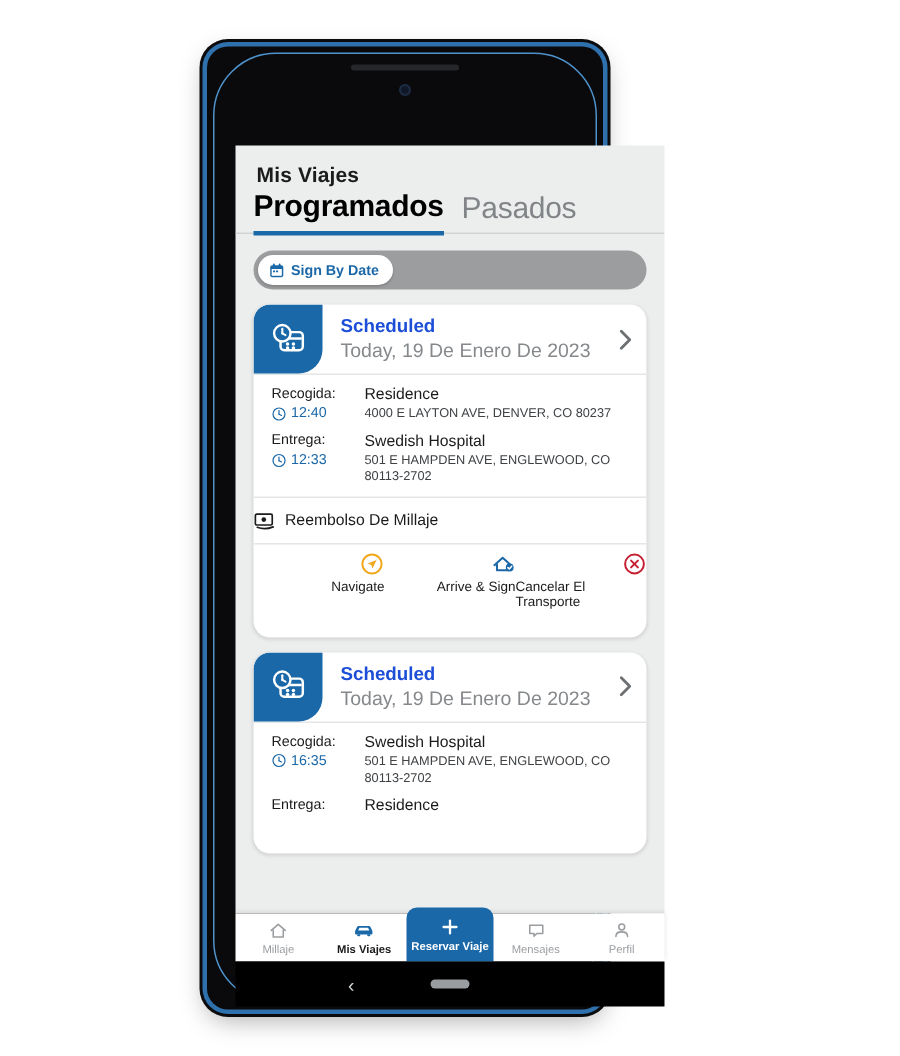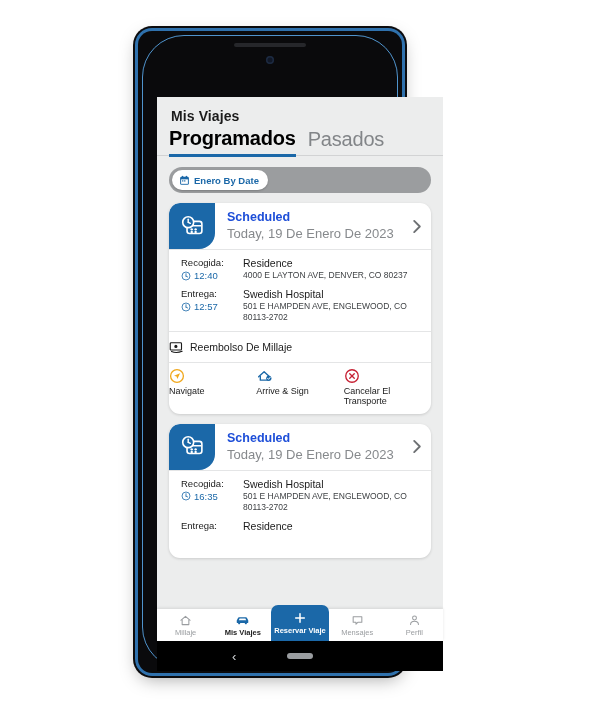--- a/index.html
+++ b/index.html
@@ -83,22 +83,22 @@
   .place{font-size:10.5px;color:#1b1b1b;}
   .addr{font-size:8.5px;color:#3f4245;line-height:1.32;margin-top:1px;}
 
   .mileage{
     display:flex;align-items:center;gap:6px;
     padding:9px 0 8px;margin-top:7px;border-top:1px solid #e4e5e6;
   }
   .mileage span{font-size:10.5px;color:#1b1b1b;}
 
   .actions{display:flex;border-top:1px solid #e4e5e6;}
-  .action{flex:1;display:flex;flex-direction:column;align-items:flex-start;
-          gap:2px;padding:5px 0 8px;}
+  .action{flex:1;display:flex;flex-direction:column;align-items:flex-end;
+          gap:2px;padding:5px 0 19px;}
   .action span{font-size:9px;color:#1b1b1b;}
 
   
   #bottomnav{
     position:absolute;left:19px;top:578px;width:286px;height:32px;
     background:#ffffff;display:flex;align-items:stretch;
     box-shadow:0 -1px 3px rgba(0,0,0,.10);
   }
   .nav{flex:1;display:flex;flex-direction:column;align-items:center;justify-content:center;gap:1px;}
   .nav span{font-size:7.5px;color:#9a9da0;}
@@ -137,21 +137,21 @@
     <div class="sort-track">
       <div class="sort-chip">
         <svg width="11" height="11" viewBox="0 0 24 24">
           <rect x="2.5" y="4" width="19" height="17.5" rx="3" fill="#1b68a8"></rect>
           <rect x="4.6" y="9.5" width="14.8" height="9.8" fill="#ffffff"></rect>
           <rect x="6.5" y="1.6" width="2.6" height="4.6" rx="1.3" fill="#1b68a8"></rect>
           <rect x="14.9" y="1.6" width="2.6" height="4.6" rx="1.3" fill="#1b68a8"></rect>
           <rect x="6.6" y="11.6" width="3" height="2.6" fill="#1b68a8"></rect>
           <rect x="11" y="11.6" width="3" height="2.6" fill="#1b68a8"></rect>
         </svg>
-        <span>Enero By Date</span>
+        <span>Sign By Date</span>
       </div>
     </div>
 
     <div class="cards">
 
       <div class="card">
         <div class="card-head">
           <div class="badge">
             <svg width="25" height="25" viewBox="0 0 32 32">
               <rect x="9" y="9.5" width="19" height="15.5" rx="3.2" fill="none" stroke="#fff" stroke-width="2.1"></rect>
@@ -196,21 +196,21 @@
 
         <div class="leg">
           <div class="leg-left">
             <div class="leg-label">Entrega:</div>
             <div class="leg-time">
               <svg width="10" height="10" viewBox="0 0 20 20">
                 <circle cx="10" cy="10" r="8" fill="none" stroke="#1b68a8" stroke-width="1.6"></circle>
                 <line x1="10" y1="5.4" x2="10" y2="10.4" stroke="#1b68a8" stroke-width="1.6" stroke-linecap="round"></line>
                 <line x1="10" y1="10.4" x2="13.4" y2="12" stroke="#1b68a8" stroke-width="1.6" stroke-linecap="round"></line>
               </svg>
-              <span>12:57</span>
+              <span>12:33</span>
             </div>
           </div>
           <div class="leg-right">
             <div class="place">Swedish Hospital</div>
             <div class="addr">501 E HAMPDEN AVE, ENGLEWOOD, CO 80113-2702</div>
           </div>
         </div>
 
         <div class="mileage">
           <svg width="15" height="13" viewBox="0 0 24 20">

